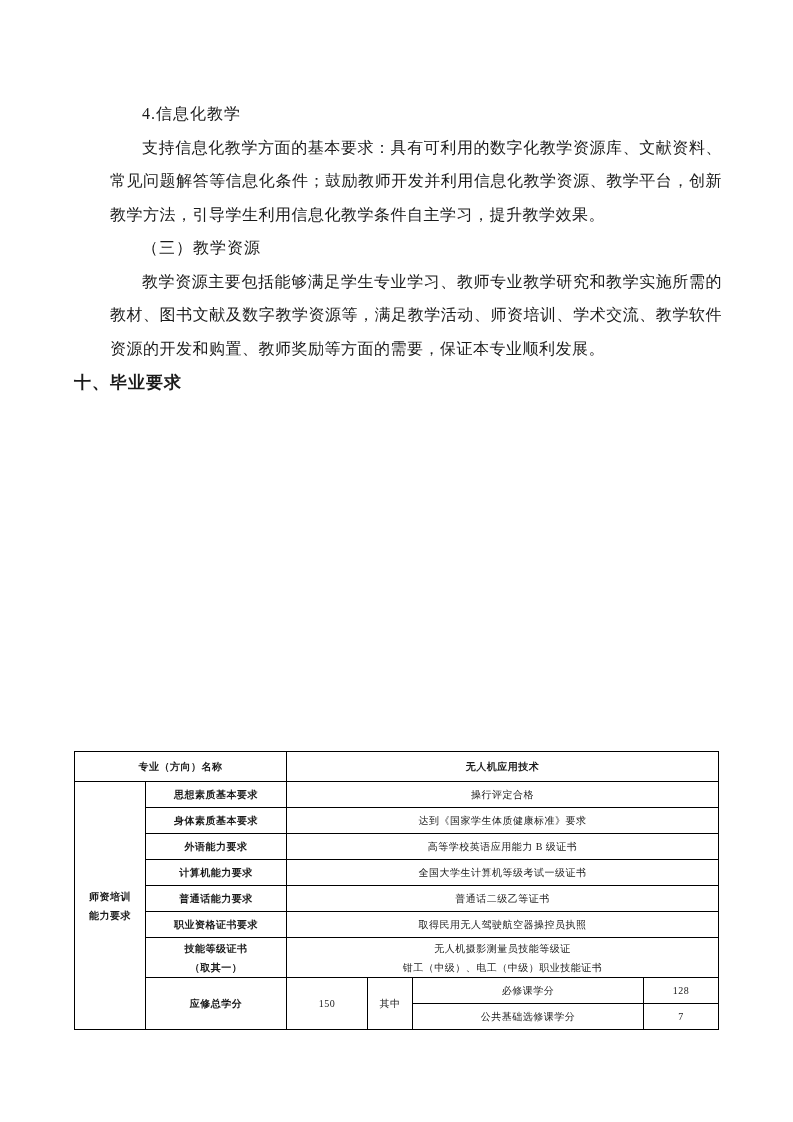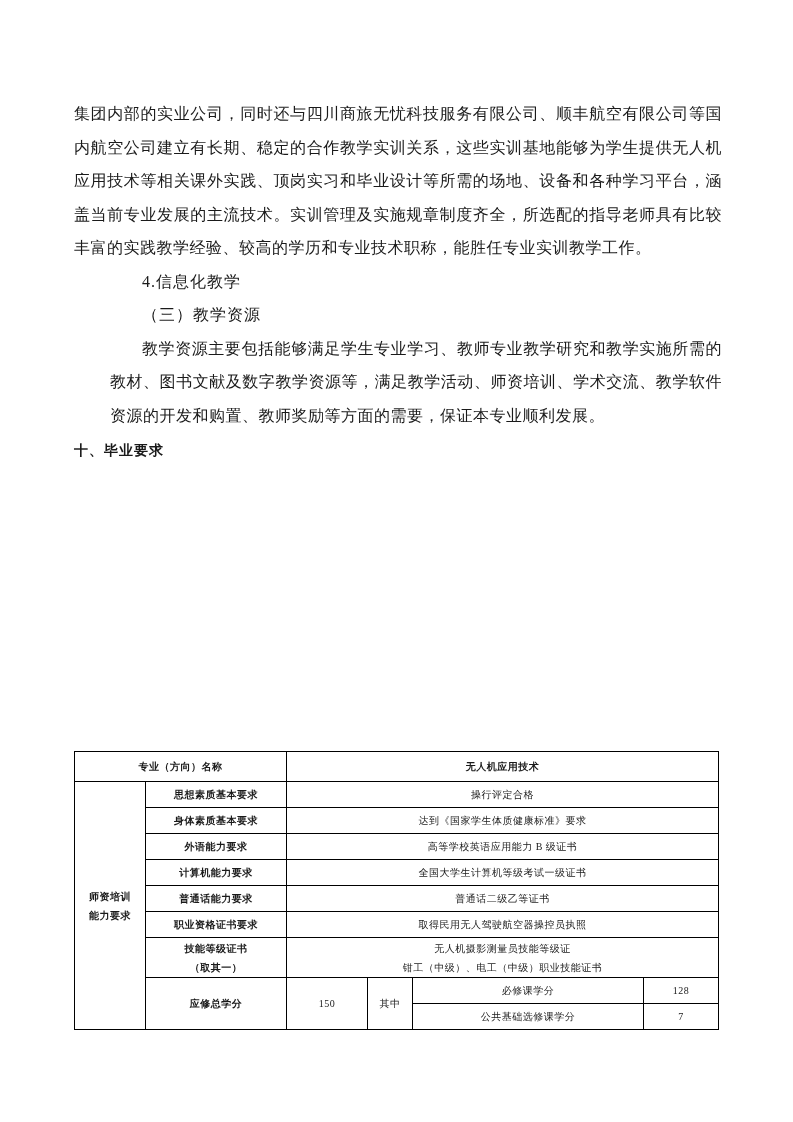--- a/index.html
+++ b/index.html
@@ -23,21 +23,21 @@
   }
   .indent{text-indent:32px;margin-left:36px;}
   .kaiti{letter-spacing:1px;}
   .sec-bold{
     font-weight:normal;
     font-family:"Liberation Sans","DejaVu Sans",sans-serif;
     letter-spacing:1px;
   }
   .chapter{
     margin:1px 0 0 0;
-    font-size:14px;
+    font-size:17px;
     font-weight:bold;
     line-height:34px;
     font-family:"Liberation Sans","DejaVu Sans",sans-serif;
     letter-spacing:1px;
   }
   .caption{
     margin:16px 0 0 0;
     font-size:14.5px;
     font-weight:bold;
     text-align:center;
@@ -65,24 +65,24 @@
   tr.skill{height:40px;}
   tr.credit{height:26px;}
   .two-line div{line-height:19px;}
 </style>
 </head>
 <body>
 
 <div class="page">
 
   <div class="content">
-    <p class="body-par">集团内部的实业公司，同时还与四川商旅无忧科技服务有限公司、顺丰航空有限公司等国内航空公司建立有长期、稳定的合作教学实训关系，这些实训基地能够为学生提供无人机应用技术等相关课外实践、顶岗实习和毕业设计等所需的场地、设备和各种学习平台，涵盖当前专业发展的主流技术。实训管理及实施规章制度齐全，所选配的指导老师具有比较丰富的实践教学经验、较高的学历和专业技术职称，能胜任专业实训教学工作。</p>
 
     <p class="body-par indent kaiti">4.信息化教学</p>
 
+    <p class="body-par indent">支持信息化教学方面的基本要求：具有可利用的数字化教学资源库、文献资料、常见问题解答等信息化条件；鼓励教师开发并利用信息化教学资源、教学平台，创新教学方法，引导学生利用信息化教学条件自主学习，提升教学效果。</p>
 
     <p class="body-par indent sec-bold">（三）教学资源</p>
 
     <p class="body-par indent">教学资源主要包括能够满足学生专业学习、教师专业教学研究和教学实施所需的教材、图书文献及数字教学资源等，满足教学活动、师资培训、学术交流、教学软件资源的开发和购置、教师奖励等方面的需要，保证本专业顺利发展。</p>
 
     <h2 class="chapter">十、毕业要求</h2>
 
 
   </div>
 

